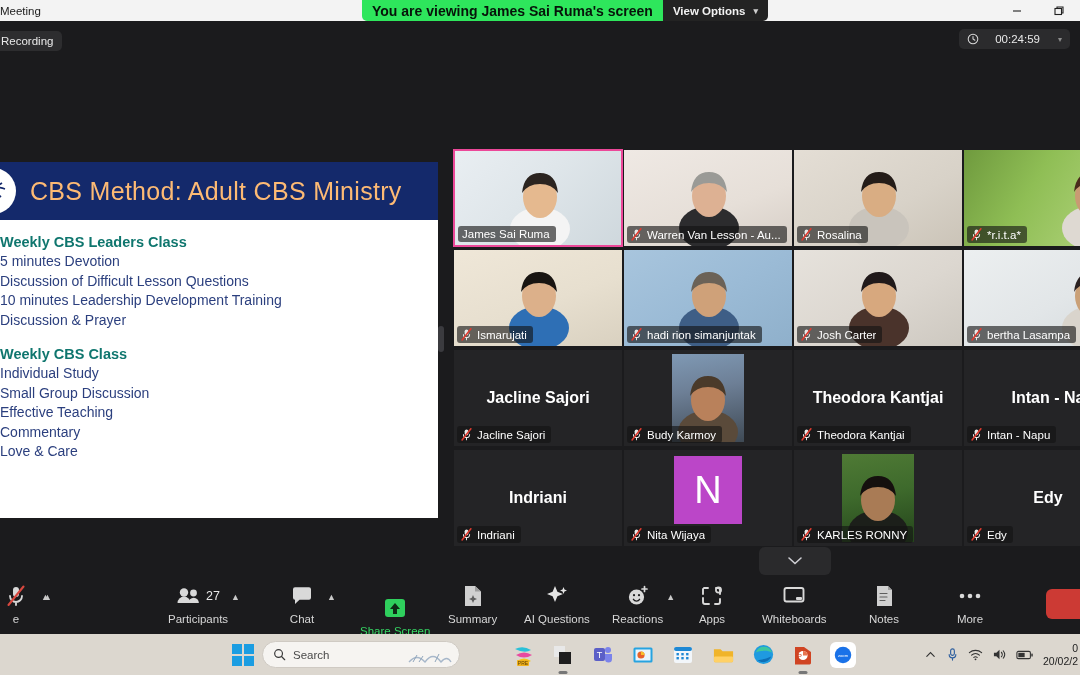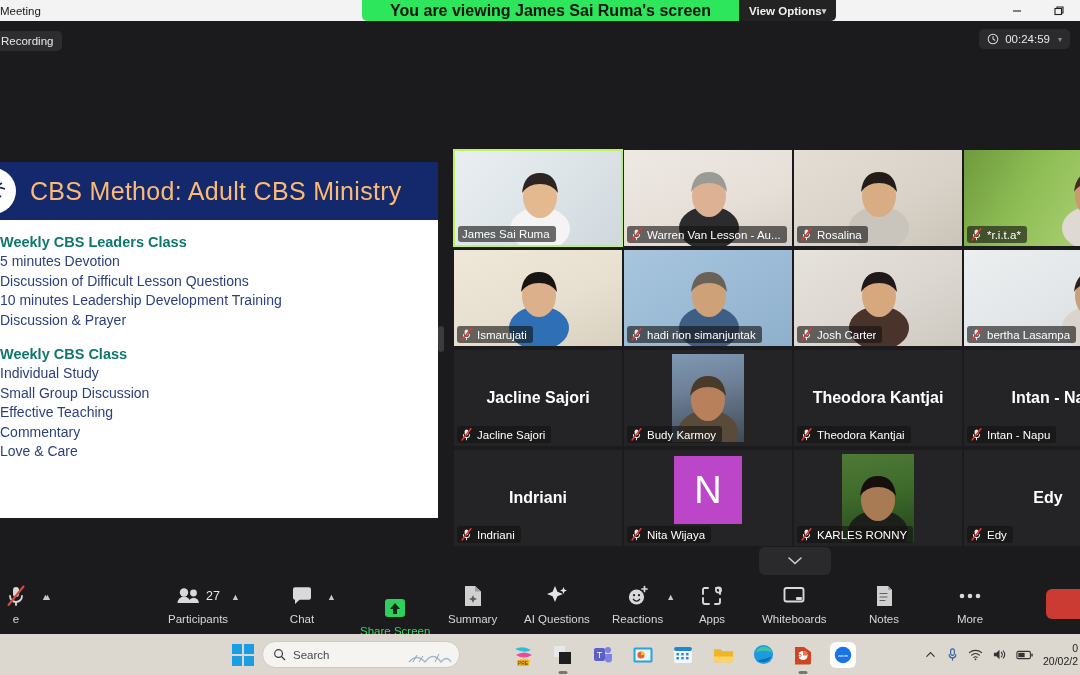--- a/index.html
+++ b/index.html
@@ -32,49 +32,49 @@
   .win-btn svg { display:block; }
 
   
   .share-banner {
     position: absolute; top: 0; left: 362px; height: 21px;
     display: flex; align-items: stretch; z-index: 6;
     border-radius: 0 0 5px 5px; overflow: hidden;
   }
   .share-banner .msg {
     background: #2ee65c; color: #07140a;
-    font-size: 16px; font-weight: bold;
-    display: flex; align-items: center; padding: 0 28px;
+    font-size: 14px; font-weight: bold;
+    display: flex; align-items: center; padding: 0 10px;
     white-space: nowrap;
   }
   .share-banner .viewopt {
     background: #232323; color: #f2f2f2;
     font-size: 11.5px; font-weight: bold;
-    display: flex; align-items: center; gap: 0; padding: 0 10px;
+    display: flex; align-items: center; gap: 8px; padding: 0 10px;
     white-space: nowrap;
   }
   .share-banner .viewopt .chev { font-size: 9px; color: #cfcfcf; }
 
   
   .meeting {
     position: absolute; top: 21px; left: 0; width: 1080px; height: 555px;
     background: #1b1b1d;
   }
 
   .recording-pill {
     position: absolute; top: 10px; left: -8px;
     background: #2d2d2f; color: #e9e9e9;
     font-size: 11.5px; padding: 4px 9px; border-radius: 5px;
     white-space: nowrap;
   }
   .timer-pill {
     position: absolute; top: 8px; right: 10px;
     background: #2b2b2d; color: #e9e9e9;
     font-size: 11.5px; padding: 4px 8px; border-radius: 5px;
-    display: flex; align-items: center; gap: 6px; white-space: nowrap;
+    display: flex; align-items: center; gap: 16px; white-space: nowrap;
   }
   .timer-pill .caret { color: #8b8b8b; font-size: 8px; margin-left: 2px;}
 
   
   .slide {
     position: absolute; top: 141px; left: -22px;
     width: 460px; height: 356px;
     background: #ffffff; overflow: hidden;
   }
   .slide-header {
@@ -114,21 +114,21 @@
     display: grid;
     grid-template-columns: repeat(4, 170px);
     grid-auto-rows: 98px;
     gap: 2px 0px;
   }
   .tile {
     position: relative; width: 170px; height: 98px;
     background: #242426; overflow: hidden;
     border: 1px solid #1b1b1d;
   }
-  .tile.active { border: 2px solid #bef264; }
+  .tile.active { border: 2px solid #ec4899; }
   .tile .bg { position: absolute; inset: 0; }
   .tile .center-name {
     position: absolute; inset: 0;
     display: flex; align-items: center; justify-content: center;
     color: #ffffff; font-size: 16px; font-weight: bold;
     white-space: nowrap;
   }
   .tile .avatar-box {
     position: absolute; left: 50%; top: 4px; transform: translateX(-50%);
     width: 72px; height: 88px; overflow: hidden;

